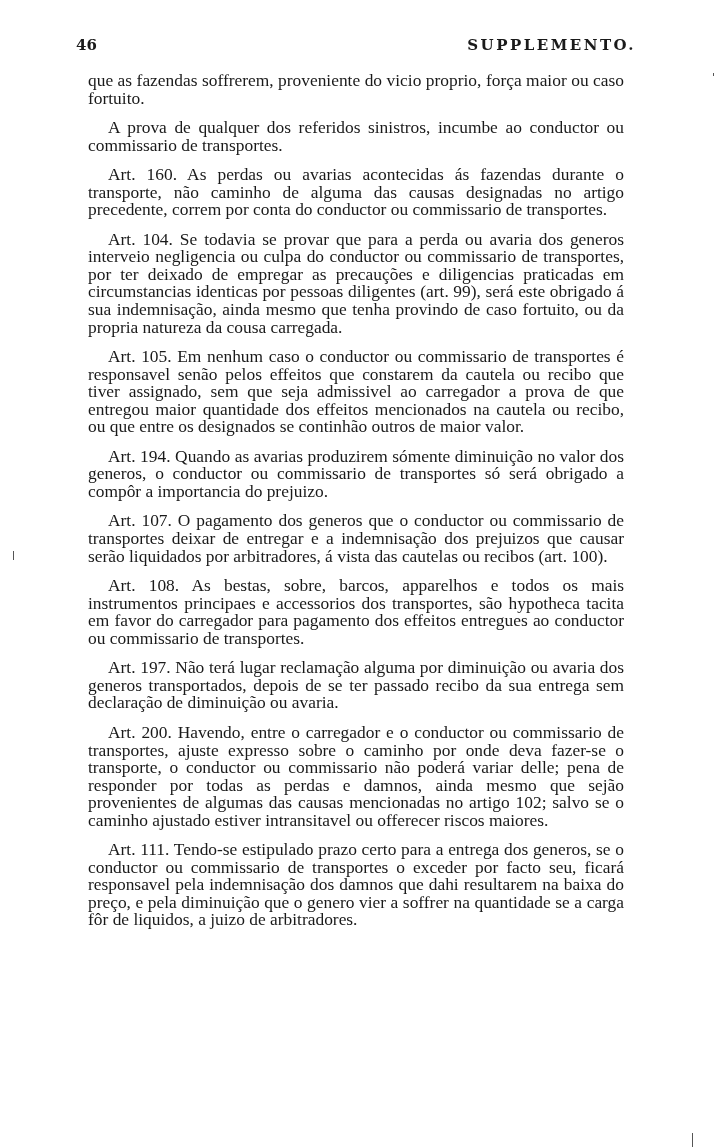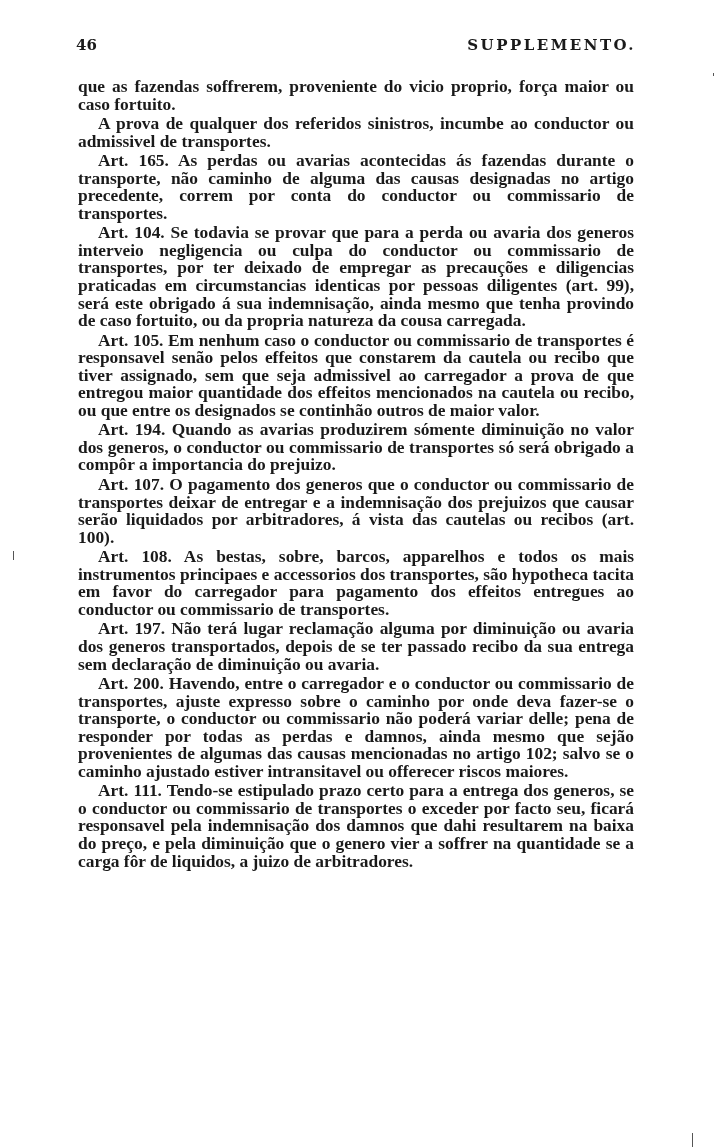--- a/index.html
+++ b/index.html
@@ -3,61 +3,61 @@
 <meta charset="utf-8">
 <style>
   html, body { margin: 0; padding: 0; background: #ffffff; }
   body {
     width: 725px; height: 1148px; position: relative; overflow: hidden;
     font-family: "DejaVu Serif", "Liberation Serif", serif;
     color: #1a1a1a;
   }
   .page { position: absolute; left: 76px; top: 36px; width: 560px; }
   .header {
-    position: relative; height: 20px; margin-bottom: 22px;
+    position: relative; height: 20px; margin-bottom: 16px;
   }
   .page-number {
     position: absolute; left: 0; top: 0;
     font-family: "DejaVu Serif", serif; font-weight: bold; font-size: 15px;
   }
   .running-title {
     position: absolute; left: 0; right: 0; top: 0; text-align: right;
     font-family: "DejaVu Serif", serif; font-weight: bold; font-size: 15px;
     letter-spacing: 2.5px;
   }
   .body-text {
     font-family: "Liberation Serif", serif;
     font-size: 17.4px; line-height: 17.55px;
     text-align: justify; text-align-last: left;
   }
-  .para { margin: 2px; text-indent: 0; font-weight: bold; }
+  .para { margin: 12px; text-indent: 0; }
   .para.indent { text-indent: 20px; }
   .art-label { }
   .margin-mark {
     position: absolute; background: #555;
   }
 </style>
 </head>
 <body>
 
 <div class="page">
   <div class="header">
     <span class="page-number">46</span>
     <span class="running-title">SUPPLEMENTO.</span>
   </div>
 
   <div class="body-text">
     <p class="para">
       <span>que as fazendas soffrerem, proveniente do vicio proprio, força maior ou caso fortuito.</span>
     </p>
     <p class="para indent">
-      <span>A prova de qualquer dos referidos sinistros, incumbe ao conductor ou admissivel de transportes.</span>
+      <span>A prova de qualquer dos referidos sinistros, incumbe ao conductor ou commissario de transportes.</span>
     </p>
     <p class="para indent">
-      <span class="art-label">Art. 165.</span>
+      <span class="art-label">Art. 160.</span>
       <span>As perdas ou avarias acontecidas ás fazendas durante o transporte, não caminho de alguma das causas designadas no artigo precedente, correm por conta do conductor ou commissario de transportes.</span>
     </p>
     <p class="para indent">
       <span class="art-label">Art. 104.</span>
       <span>Se todavia se provar que para a perda ou avaria dos generos interveio negligencia ou culpa do conductor ou commissario de transportes, por ter deixado de empregar as precauções e diligencias praticadas em circumstancias identicas por pessoas diligentes (art. 99), será este obrigado á sua indemnisação, ainda mesmo que tenha provindo de caso fortuito, ou da propria natureza da cousa carregada.</span>
     </p>
     <p class="para indent">
       <span class="art-label">Art. 105.</span>
       <span>Em nenhum caso o conductor ou commissario de transportes é responsavel senão pelos effeitos que constarem da cautela ou recibo que tiver assignado, sem que seja admissivel ao carregador a prova de que entregou maior quantidade dos effeitos mencionados na cautela ou recibo, ou que entre os designados se continhão outros de maior valor.</span>
     </p>

